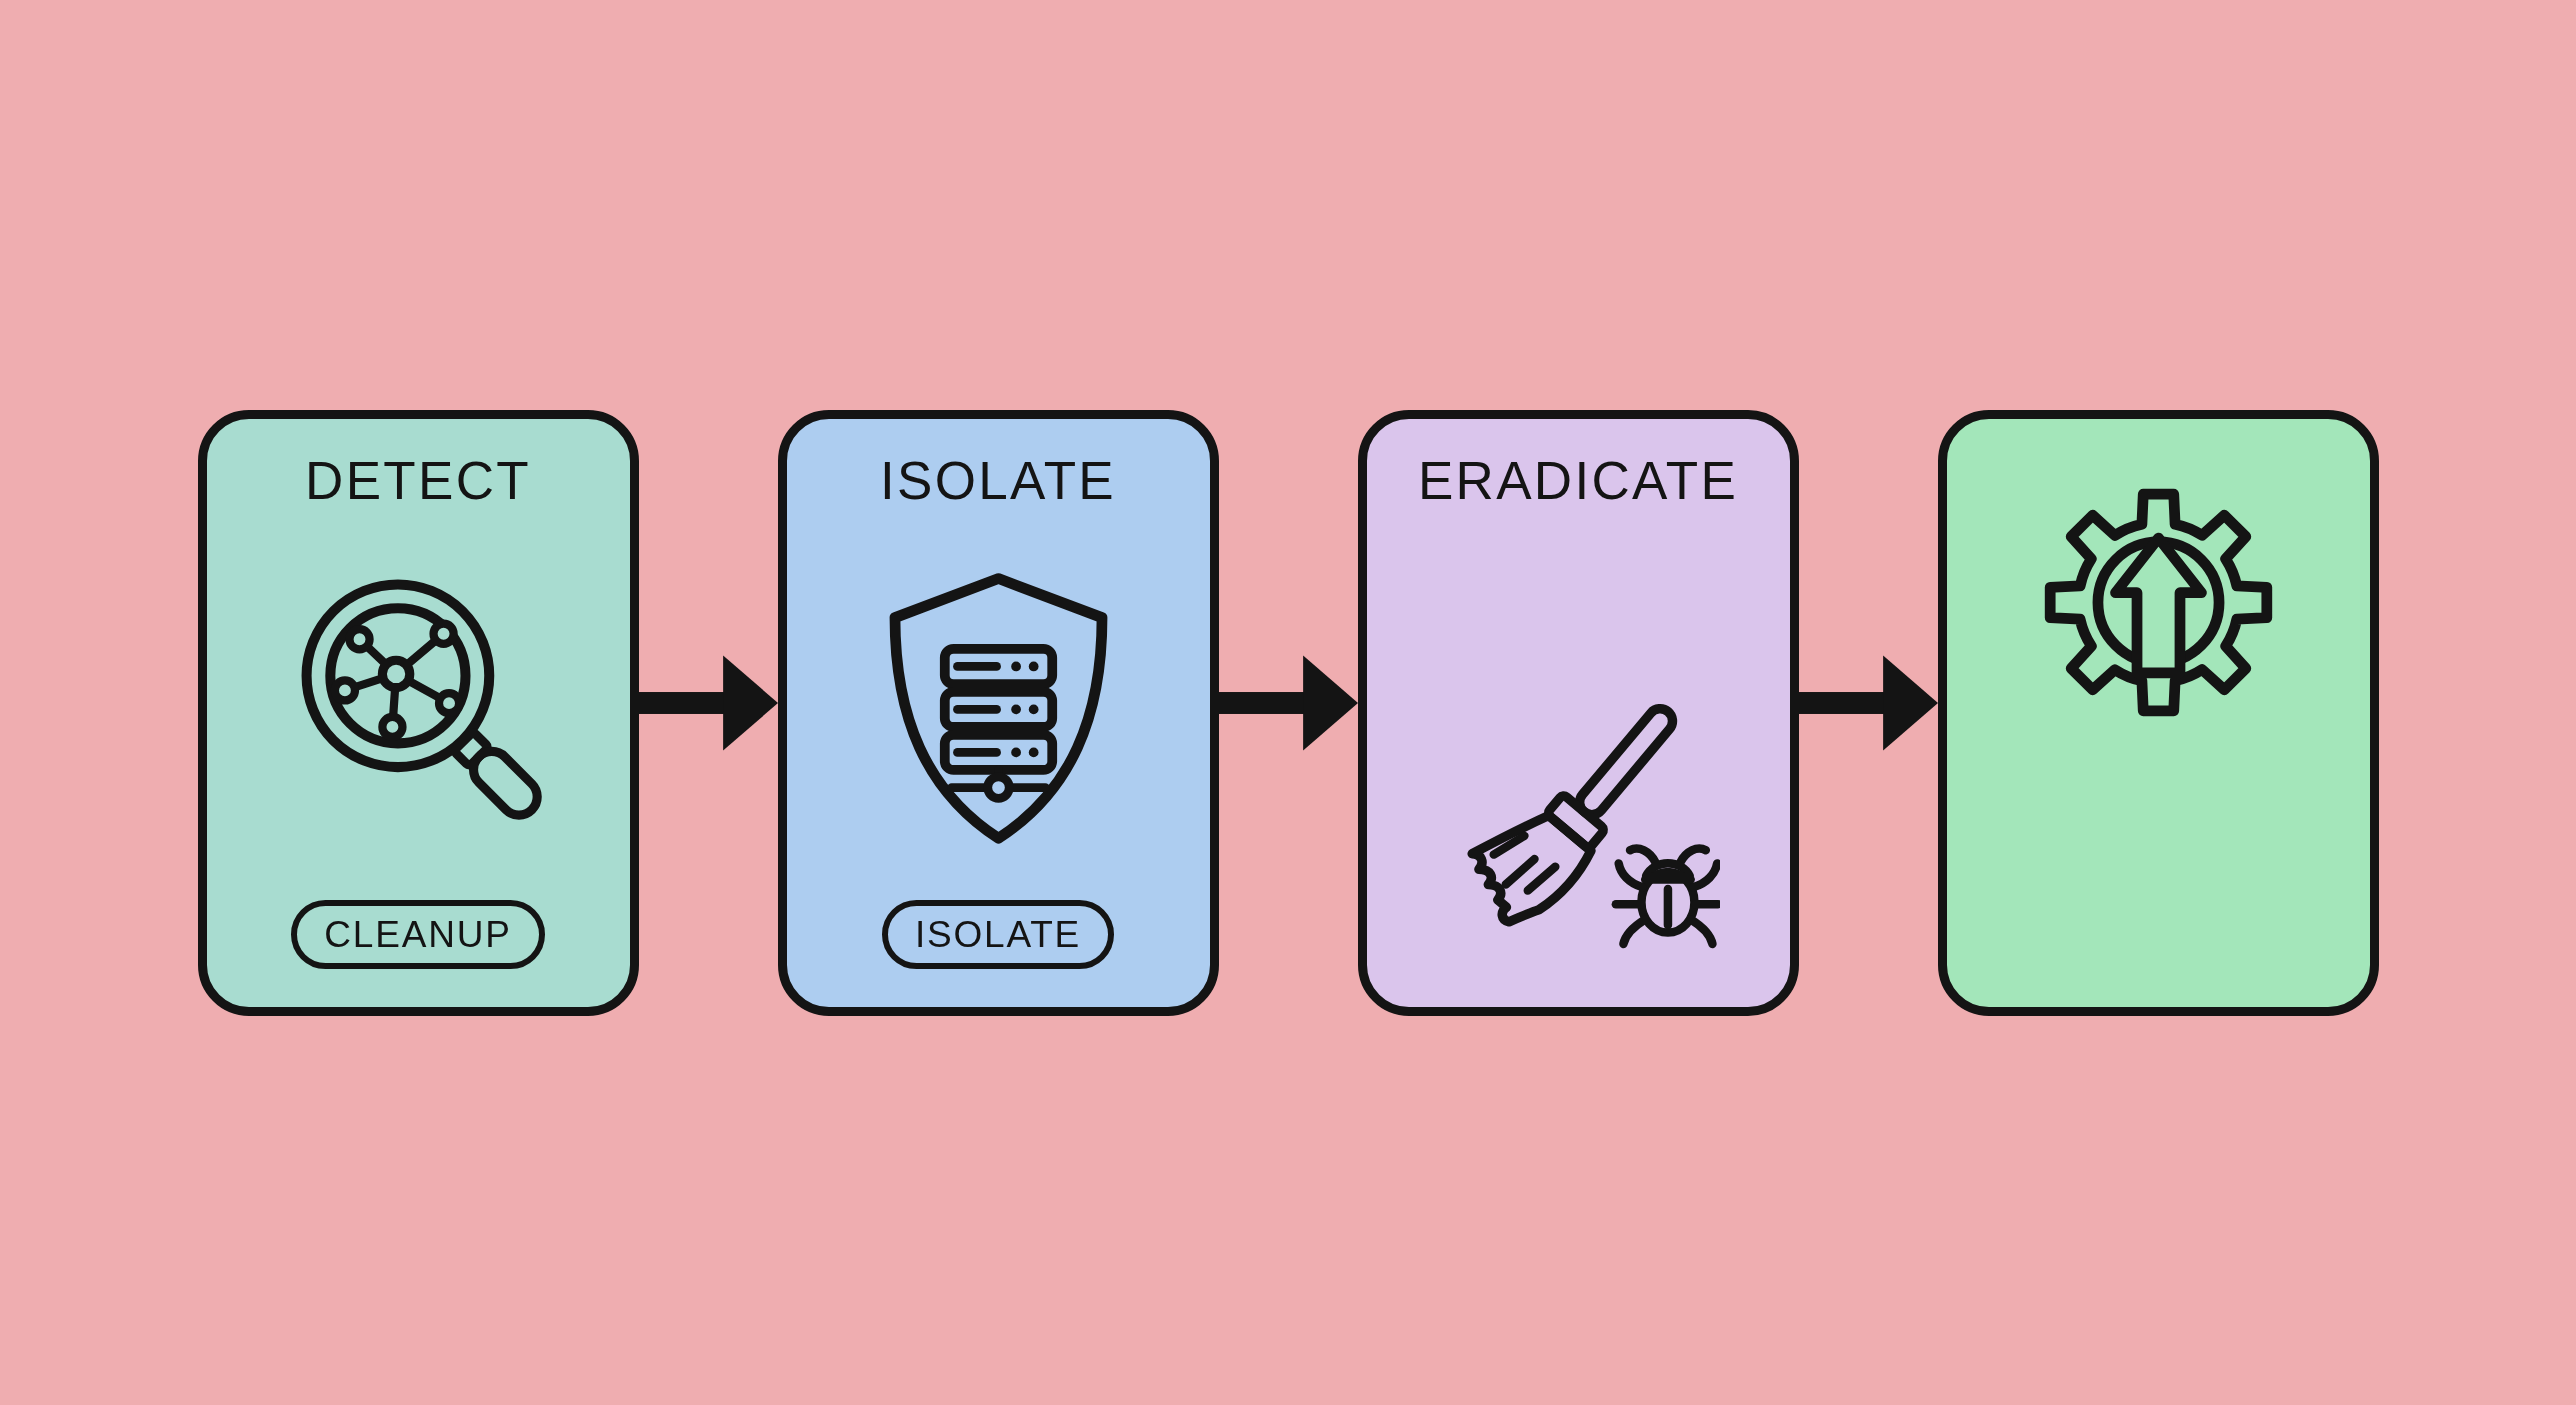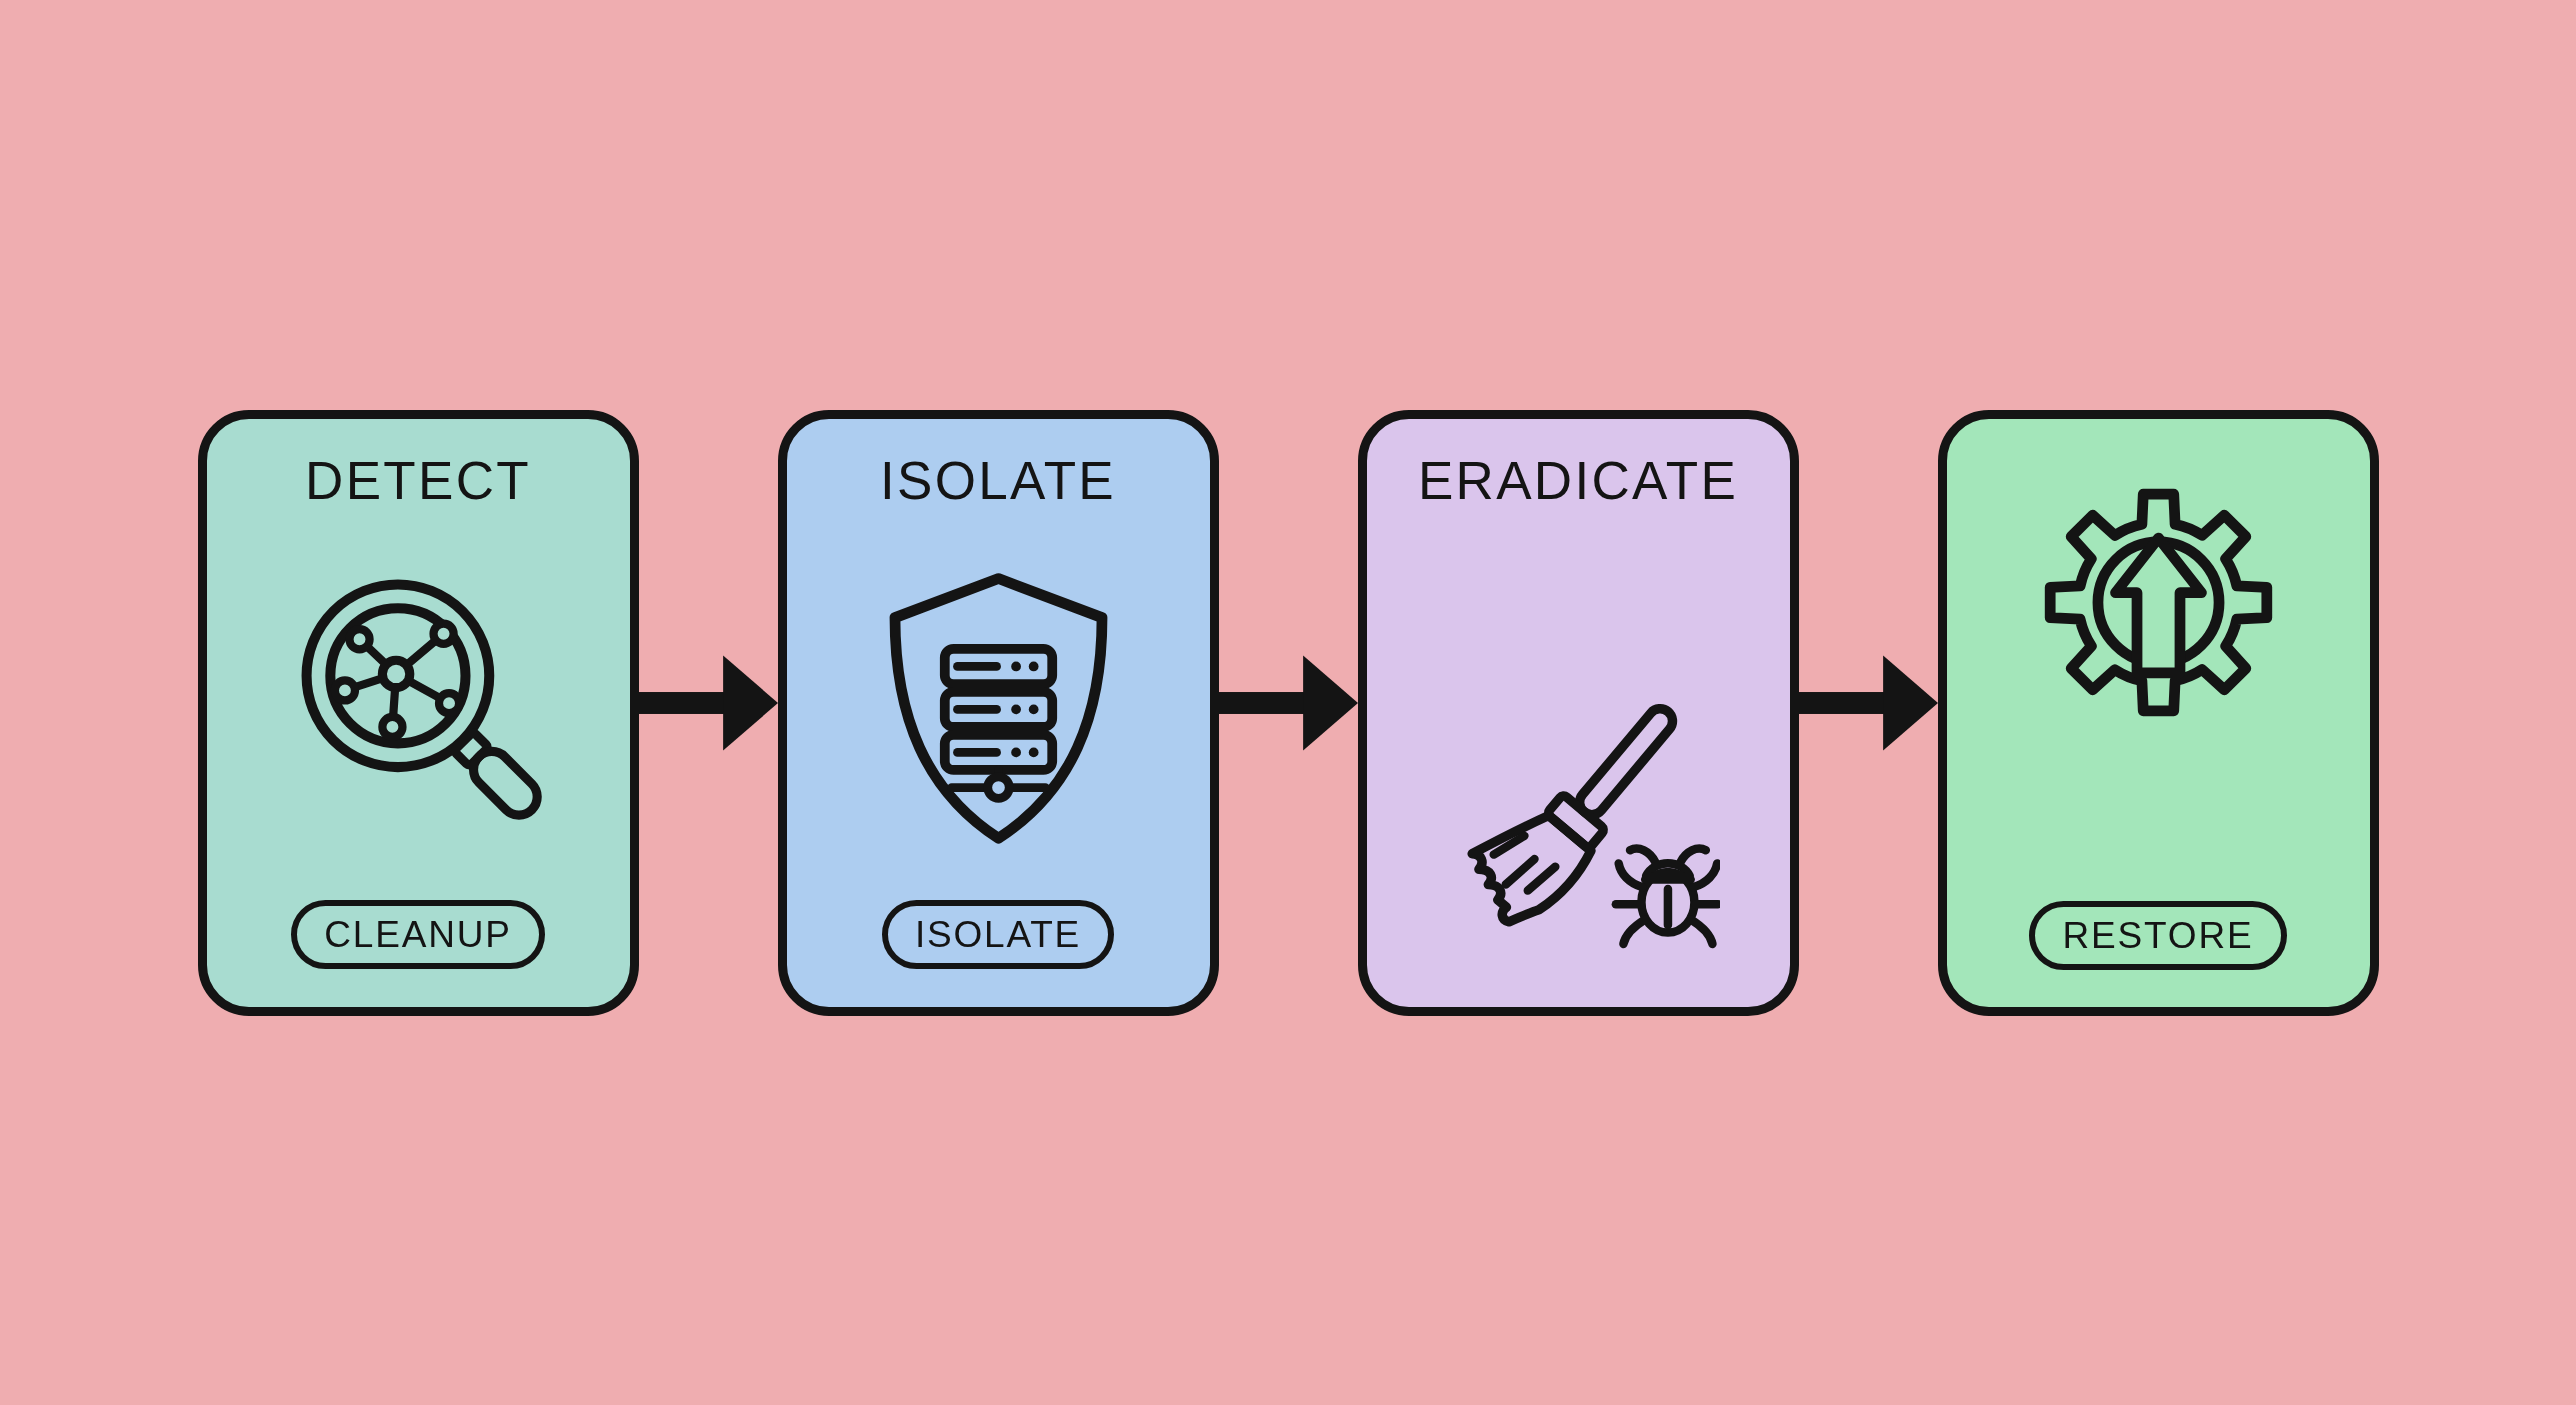--- a/index.html
+++ b/index.html
@@ -164,17 +164,16 @@
                  A82 82 0 0 1 218.8 194.7 L239.4 217.4 L217.4 239.4 L194.7 218.7
                  A82 82 0 0 1 167 230.2 L165.6 260.9 L134.4 260.9 L133 230.2
                  A82 82 0 0 1 105.3 218.8 L82.6 239.4 L60.6 217.4 L81.3 194.7
                  A82 82 0 0 1 69.7 167 L39.1 165.6 L39.1 134.4 L69.8 133
                  A82 82 0 0 1 81.2 105.3 L60.6 82.6 L82.6 60.6 L105.3 81.3
                  A82 82 0 0 1 133 69.8 Z"></path>
         <circle class="st" stroke-width="11" cx="150" cy="150" r="62"></circle>
         <path class="st bg" stroke-width="11" d="M150 84 L194 140 L172 140 L172 222 L128 222 L128 140 L106 140 Z"></path>
       </svg>
     </div>
-    <div class="badge">RESTORE</div>
   </section>
 
 </div>
 
 
 </body></html>

